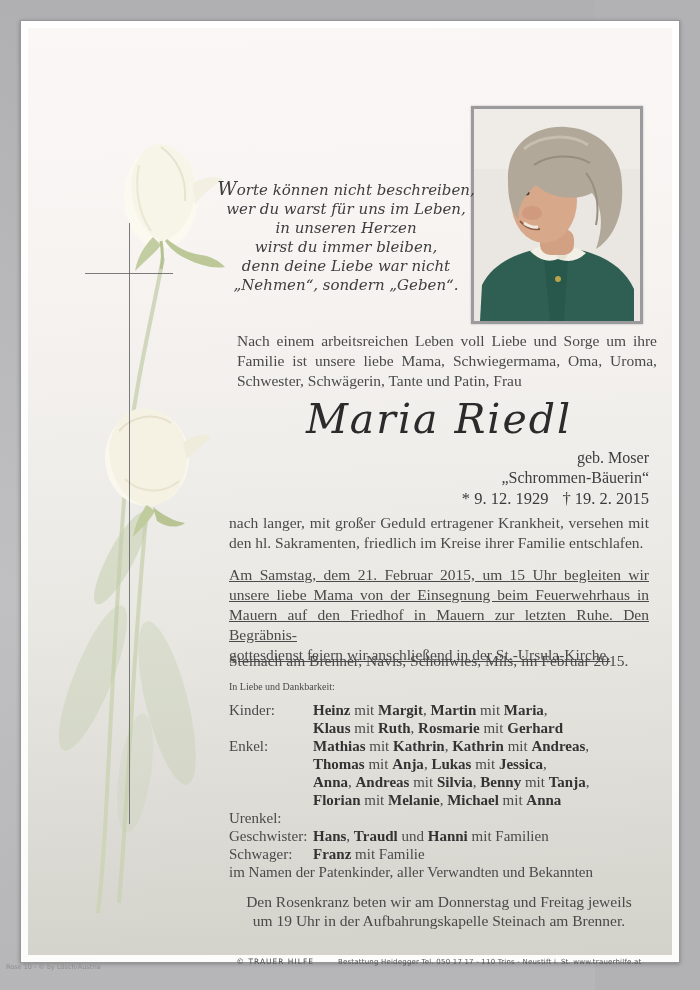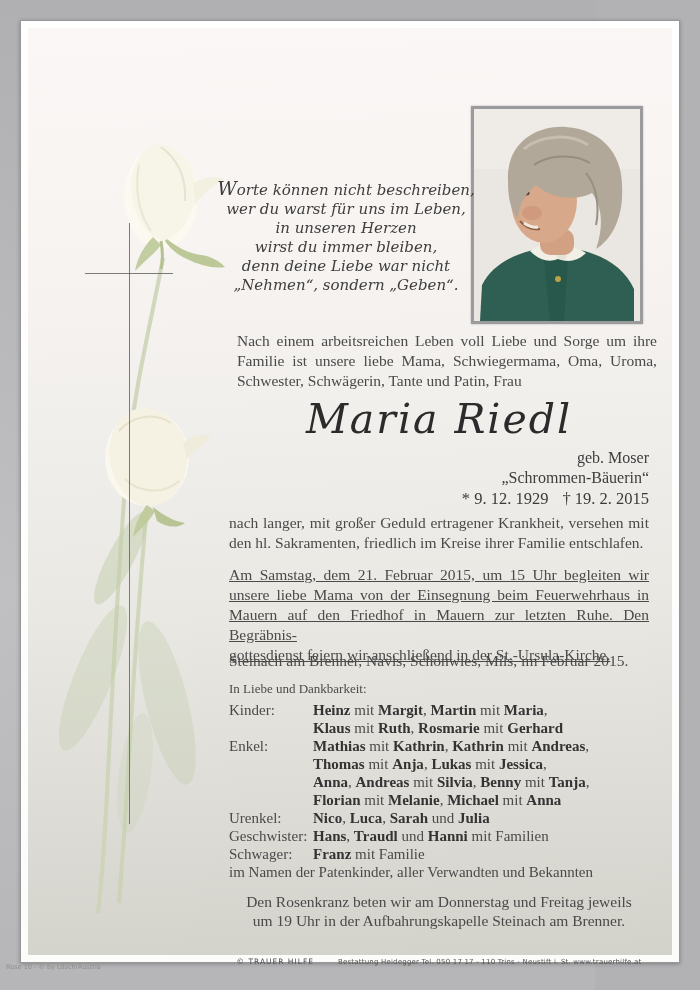--- a/index.html
+++ b/index.html
@@ -47,21 +47,21 @@
     font-size:41px;line-height:52px;letter-spacing:2px;color:#2b2b2b;
   }
   .centerline{text-align:right;}
   .maiden{top:428px;font-size:16px;color:#3d3d3d;}
   .vulgo{top:448px;font-size:16px;color:#3d3d3d;}
   .dates{top:468px;font-size:16.5px;color:#3a3a3a;}
   .dates .gap{display:inline-block;width:14px;}
   .illness{top:492px;}
   .funeral{top:544px;text-decoration:underline;}
   .places{top:631px;font-size:15.5px;}
-  .fam-intro{top:660px;font-size:13px;}
+  .fam-intro{top:660px;font-size:10px;}
   .fam-rows{top:680px;font-size:15px;line-height:18px;}
   .frow{display:flex;}
   .flabel{flex:0 0 84px;}
   .fval{flex:1;}
   .fline{display:block;}
   .fam-rows b, .fval b{font-weight:bold;color:#333;}
   .fam-outro{top:843px;font-size:15px;}
   .rosary{top:871px;text-align:center;font-size:15.5px;line-height:19px;}
   .footer{
     top:928px;left:208px;width:420px;text-align:center;white-space:nowrap;
@@ -198,23 +198,20 @@
           <span class="flabel">Enkel:</span>
           <span class="fval">
             <span class="fline"><b>Mathias</b><span> mit </span><b>Kathrin</b><span>, </span><b>Kathrin</b><span> mit </span><b>Andreas</b><span>,</span></span>
             <span class="fline"><b>Thomas</b><span> mit </span><b>Anja</b><span>, </span><b>Lukas</b><span> mit </span><b>Jessica</b><span>,</span></span>
             <span class="fline"><b>Anna</b><span>, </span><b>Andreas</b><span> mit </span><b>Silvia</b><span>, </span><b>Benny</b><span> mit </span><b>Tanja</b><span>,</span></span>
             <span class="fline"><b>Florian</b><span> mit </span><b>Melanie</b><span>, </span><b>Michael</b><span> mit </span><b>Anna</b></span>
           </span>
         </div>
         <div class="frow">
           <span class="flabel">Urenkel:</span>
-          <span class="fval">
-            <span class="fline"><b>Nico</b><span>, </span><b>Luca</b><span>, </span><b>Sarah</b><span> und </span><b>Julia</b></span>
-          </span>
         </div>
         <div class="frow">
           <span class="flabel">Geschwister:</span>
           <span class="fval">
             <span class="fline"><b>Hans</b><span>, </span><b>Traudl</b><span> und </span><b>Hanni</b><span> mit Familien</span></span>
           </span>
         </div>
         <div class="frow">
           <span class="flabel">Schwager:</span>
           <span class="fval">

